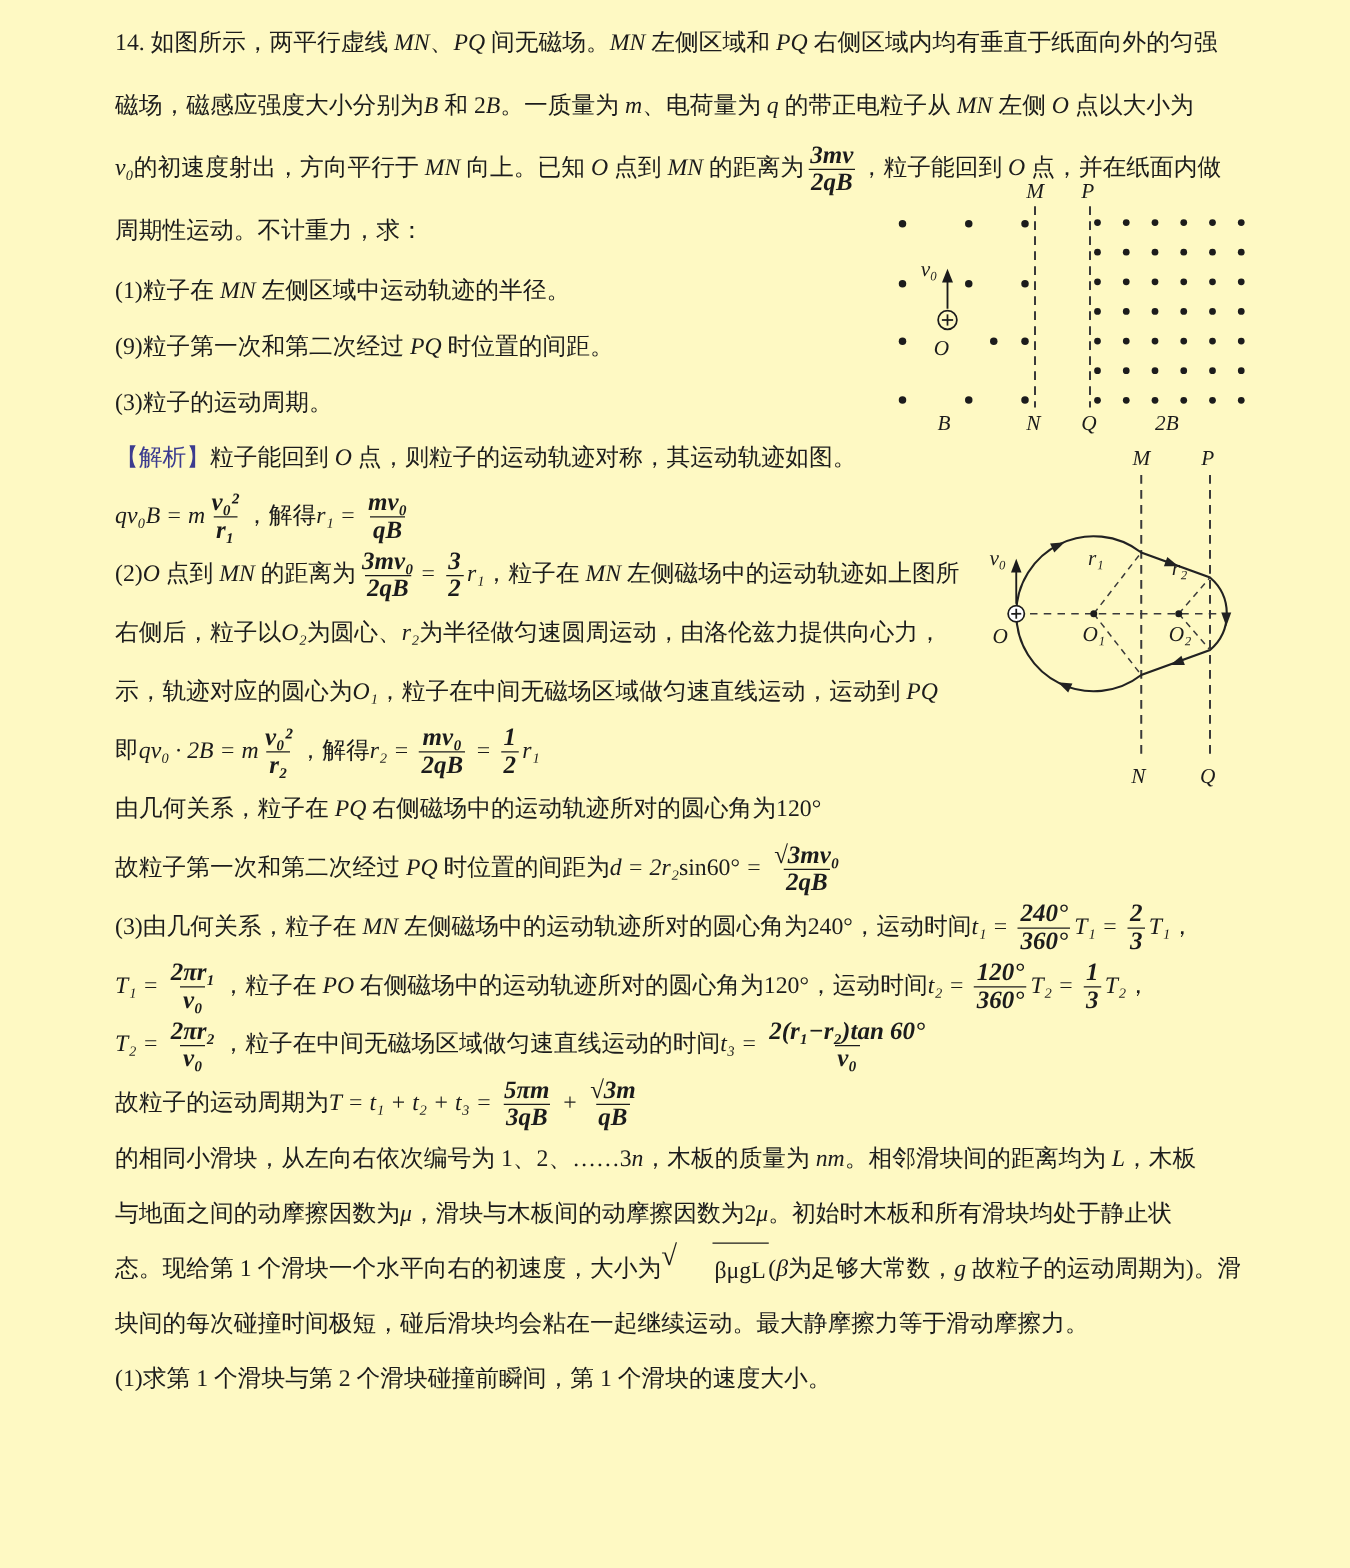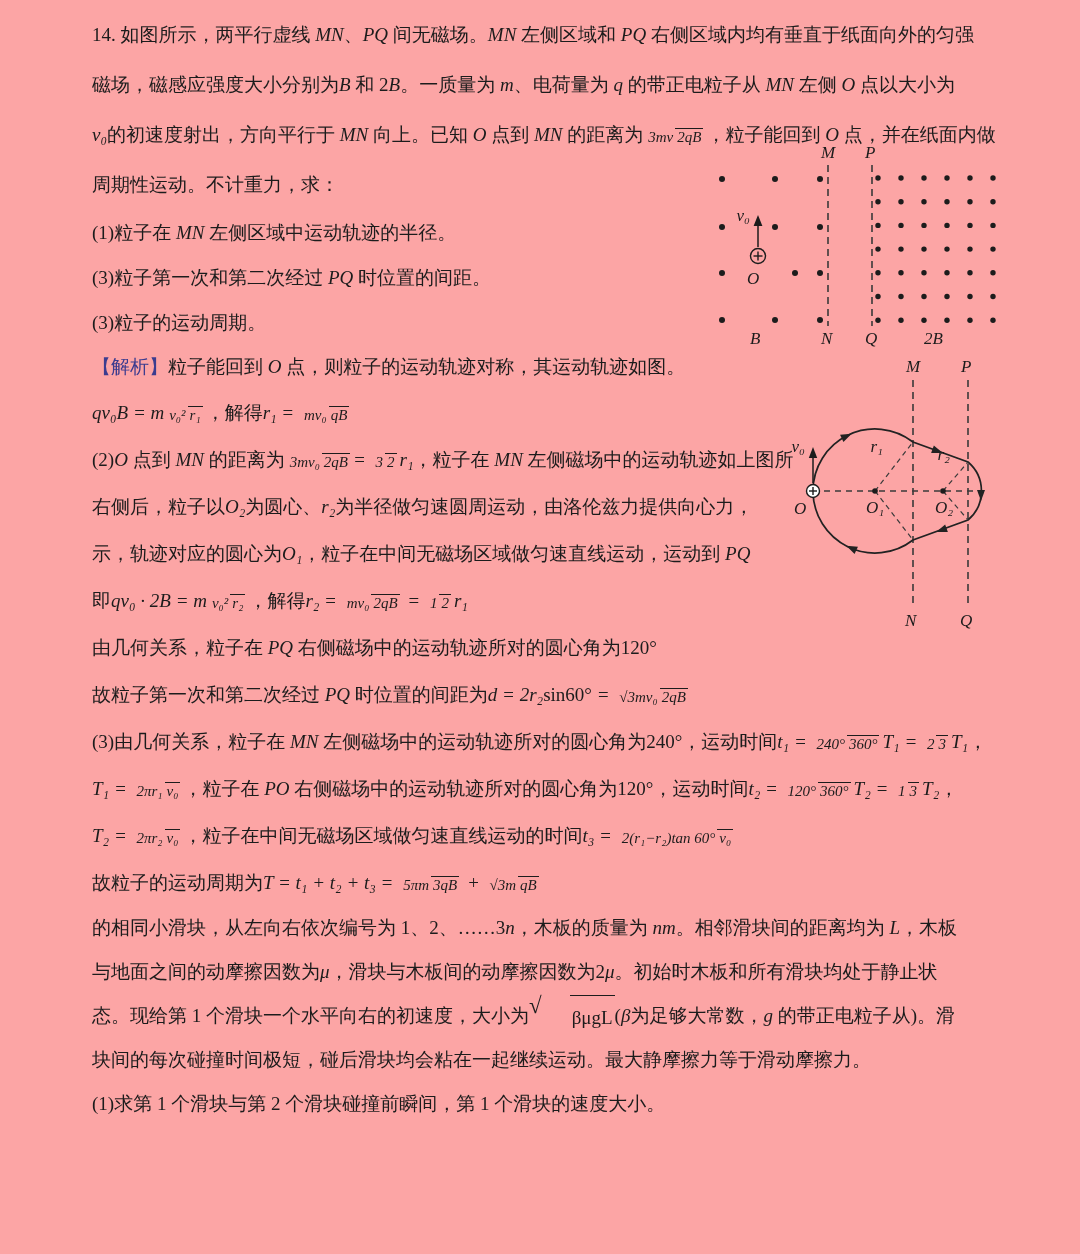--- a/index.html
+++ b/index.html
@@ -1,39 +1,39 @@
 <!DOCTYPE html>
 <html><head>
 <meta charset="utf-8">
 <style>
   html,body{margin:0;padding:0;background:#ffffff;}
   .page{
     position:relative;
     width:1080px;
     height:1254px;
-    background:#fca5a5;
+    background:#fef9c3;
     font-family:"Liberation Serif","DejaVu Serif",serif;
     color:#1c1c1c;
     font-size:19px;
     overflow:hidden;
   }
   .content{padding:10px 56px 0 92px;}
   .line{display:block;white-space:nowrap;}
   .stmt14 .line{line-height:50px;height:50px;}
   .q14 .line{line-height:45px;height:45px;}
   .analysis-row{line-height:44px;height:44px;white-space:nowrap;}
   .sol .line{line-height:47px;height:47px;}
   .p15 .line{line-height:44px;height:44px;}
   .line span{white-space:pre;}
   .mi{font-style:italic;}
   .analysis-label{color:#3c3c8f;}
   .frac{
-    display:inline-flex;flex-direction:row;align-items:center;
+    display:inline-flex;flex-direction:column;align-items:center;
     vertical-align:middle;font-style:italic;
-    font-size:15px;line-height:1.08;margin:0 3px;white-space:pre;
+    font-size:20px;line-height:1.08;margin:0 3px;white-space:pre;font-weight:bold;
   }
   .fn{padding:0 2px;}
   .fd{border-top:1.3px solid #1c1c1c;padding:0 2px;}
   .sqrt{display:inline-flex;align-items:flex-start;vertical-align:middle;white-space:pre;}
   .rad{font-style:normal;font-size:23px;line-height:1;transform:translateY(-1px);}
   .radend{border-top:1.5px solid #1c1c1c;padding:0 2px;margin-left:28px;}
   .figure{position:absolute;}
   .fig1{left:700px;top:143px;width:320px;height:205px;}
   .fig2{left:770px;top:356px;width:310px;height:282px;}
   .flab{font-family:"Liberation Serif","DejaVu Serif",serif;font-style:italic;font-size:17px;fill:#1c1c1c;}
@@ -50,41 +50,41 @@
 
   <div class="content">
     <div class="stmt14">
         <div class="line"><span>14. 如图所示，两平行虚线 </span><span class="mi">MN</span><span>、</span><span class="mi">PQ</span><span> 间无磁场。</span><span class="mi">MN</span><span> 左侧区域和 </span><span class="mi">PQ</span><span> 右侧区域内均有垂直于纸面向外的匀强</span></div>
         <div class="line"><span>磁场，磁感应强度大小分别为</span><span class="mi">B</span><span> 和 2</span><span class="mi">B</span><span>。一质量为 </span><span class="mi">m</span><span>、电荷量为 </span><span class="mi">q</span><span> 的带正电粒子从 </span><span class="mi">MN</span><span> 左侧 </span><span class="mi">O</span><span> 点以大小为</span></div>
         <div class="line"><span class="mi">v₀</span><span>的初速度射出，方向平行于 </span><span class="mi">MN</span><span> 向上。已知 </span><span class="mi">O</span><span> 点到 </span><span class="mi">MN</span><span> 的距离为</span><span class="frac"><span class="fn">3mv</span><span class="fd">2qB</span></span><span>，粒子能回到 </span><span class="mi">O</span><span> 点，并在纸面内做</span></div>
         <div class="line"><span>周期性运动。不计重力，求：</span></div>
       </div>
     <div class="q14">
         <div class="line"><span>(1)粒子在 </span><span class="mi">MN</span><span> 左侧区域中运动轨迹的半径。</span></div>
-        <div class="line"><span>(3)粒子第一次和第二次经过 </span><span class="mi">PQ</span><span> 时位置的间距。</span></div>
+        <div class="line"><span>(9)粒子第一次和第二次经过 </span><span class="mi">PQ</span><span> 时位置的间距。</span></div>
         <div class="line"><span>(3)粒子的运动周期。</span></div>
       </div>
     <div class="analysis-row"><span class="analysis-label">【解析】</span><span><span>粒子能回到 </span><span class="mi">O</span><span> 点，则粒子的运动轨迹对称，其运动轨迹如图。</span></span></div>
     <div class="sol">
         <div class="line"><span class="mi">qv₀B = m</span><span class="frac"><span class="fn">v₀²</span><span class="fd">r₁</span></span><span>，解得</span><span class="mi">r₁ = </span><span class="frac"><span class="fn">mv₀</span><span class="fd">qB</span></span></div>
         <div class="line"><span>(2)</span><span class="mi">O</span><span> 点到 </span><span class="mi">MN</span><span> 的距离为</span><span class="frac"><span class="fn">3mv₀</span><span class="fd">2qB</span></span><span class="mi">= </span><span class="frac"><span class="fn">3</span><span class="fd">2</span></span><span class="mi">r₁</span><span>，粒子在 </span><span class="mi">MN</span><span> 左侧磁场中的运动轨迹如上图所</span></div>
         <div class="line"><span>右侧后，粒子以</span><span class="mi">O₂</span><span>为圆心、</span><span class="mi">r₂</span><span>为半径做匀速圆周运动，由洛伦兹力提供向心力，</span></div>
         <div class="line"><span>示，轨迹对应的圆心为</span><span class="mi">O₁</span><span>，粒子在中间无磁场区域做匀速直线运动，运动到 </span><span class="mi">PQ</span></div>
         <div class="line"><span>即</span><span class="mi">qv₀ · 2B = m</span><span class="frac"><span class="fn">v₀²</span><span class="fd">r₂</span></span><span>，解得</span><span class="mi">r₂ = </span><span class="frac"><span class="fn">mv₀</span><span class="fd">2qB</span></span><span class="mi"> = </span><span class="frac"><span class="fn">1</span><span class="fd">2</span></span><span class="mi">r₁</span></div>
         <div class="line"><span>由几何关系，粒子在 </span><span class="mi">PQ</span><span> 右侧磁场中的运动轨迹所对的圆心角为120°</span></div>
         <div class="line"><span>故粒子第一次和第二次经过 </span><span class="mi">PQ</span><span> 时位置的间距为</span><span class="mi">d = 2r₂</span><span>sin60°</span><span class="mi"> = </span><span class="frac"><span class="fn">√3mv₀</span><span class="fd">2qB</span></span></div>
         <div class="line"><span>(3)由几何关系，粒子在 </span><span class="mi">MN</span><span> 左侧磁场中的运动轨迹所对的圆心角为240°，运动时间</span><span class="mi">t₁ = </span><span class="frac"><span class="fn">240°</span><span class="fd">360°</span></span><span class="mi">T₁ = </span><span class="frac"><span class="fn">2</span><span class="fd">3</span></span><span class="mi">T₁</span><span>，</span></div>
         <div class="line"><span class="mi">T₁ = </span><span class="frac"><span class="fn">2πr₁</span><span class="fd">v₀</span></span><span>，粒子在 </span><span class="mi">PO</span><span> 右侧磁场中的运动轨迹所对的圆心角为120°，运动时间</span><span class="mi">t₂ = </span><span class="frac"><span class="fn">120°</span><span class="fd">360°</span></span><span class="mi">T₂ = </span><span class="frac"><span class="fn">1</span><span class="fd">3</span></span><span class="mi">T₂</span><span>，</span></div>
         <div class="line"><span class="mi">T₂ = </span><span class="frac"><span class="fn">2πr₂</span><span class="fd">v₀</span></span><span>，粒子在中间无磁场区域做匀速直线运动的时间</span><span class="mi">t₃ = </span><span class="frac"><span class="fn">2(r₁−r₂)tan 60°</span><span class="fd">v₀</span></span></div>
         <div class="line"><span>故粒子的运动周期为</span><span class="mi">T = t₁ + t₂ + t₃ = </span><span class="frac"><span class="fn">5πm</span><span class="fd">3qB</span></span><span class="mi"> + </span><span class="frac"><span class="fn">√3m</span><span class="fd">qB</span></span></div>
       </div>
     <div class="p15">
         <div class="line"><span>的相同小滑块，从左向右依次编号为 1、2、……3</span><span class="mi">n</span><span>，木板的质量为 </span><span class="mi">nm</span><span>。相邻滑块间的距离均为 </span><span class="mi">L</span><span>，木板</span></div>
         <div class="line"><span>与地面之间的动摩擦因数为</span><span class="mi">μ</span><span>，滑块与木板间的动摩擦因数为2</span><span class="mi">μ</span><span>。初始时木板和所有滑块均处于静止状</span></div>
-        <div class="line"><span>态。现给第 1 个滑块一个水平向右的初速度，大小为</span><span class="sqrt"><span class="rad">√</span><span class="radend">βμgL</span></span><span>(</span><span class="mi">β</span><span>为足够大常数，</span><span class="mi">g</span><span> 的带正电粒子从)。滑</span></div>
+        <div class="line"><span>态。现给第 1 个滑块一个水平向右的初速度，大小为</span><span class="sqrt"><span class="rad">√</span><span class="radend">βμgL</span></span><span>(</span><span class="mi">β</span><span>为足够大常数，</span><span class="mi">g</span><span> 故粒子的运动周期为)。滑</span></div>
         <div class="line"><span>块间的每次碰撞时间极短，碰后滑块均会粘在一起继续运动。最大静摩擦力等于滑动摩擦力。</span></div>
         <div class="line"><span>(1)求第 1 个滑块与第 2 个滑块碰撞前瞬间，第 1 个滑块的速度大小。</span></div>
       </div>
   </div>
 
   <svg class="figure fig1" viewBox="0 0 320 205">
     <g id="fig1-dots-left" fill="#1c1c1c">
         <circle cx="22" cy="36" r="3"></circle>
         <circle cx="75" cy="36" r="3"></circle>
         <circle cx="120" cy="36" r="3"></circle>

